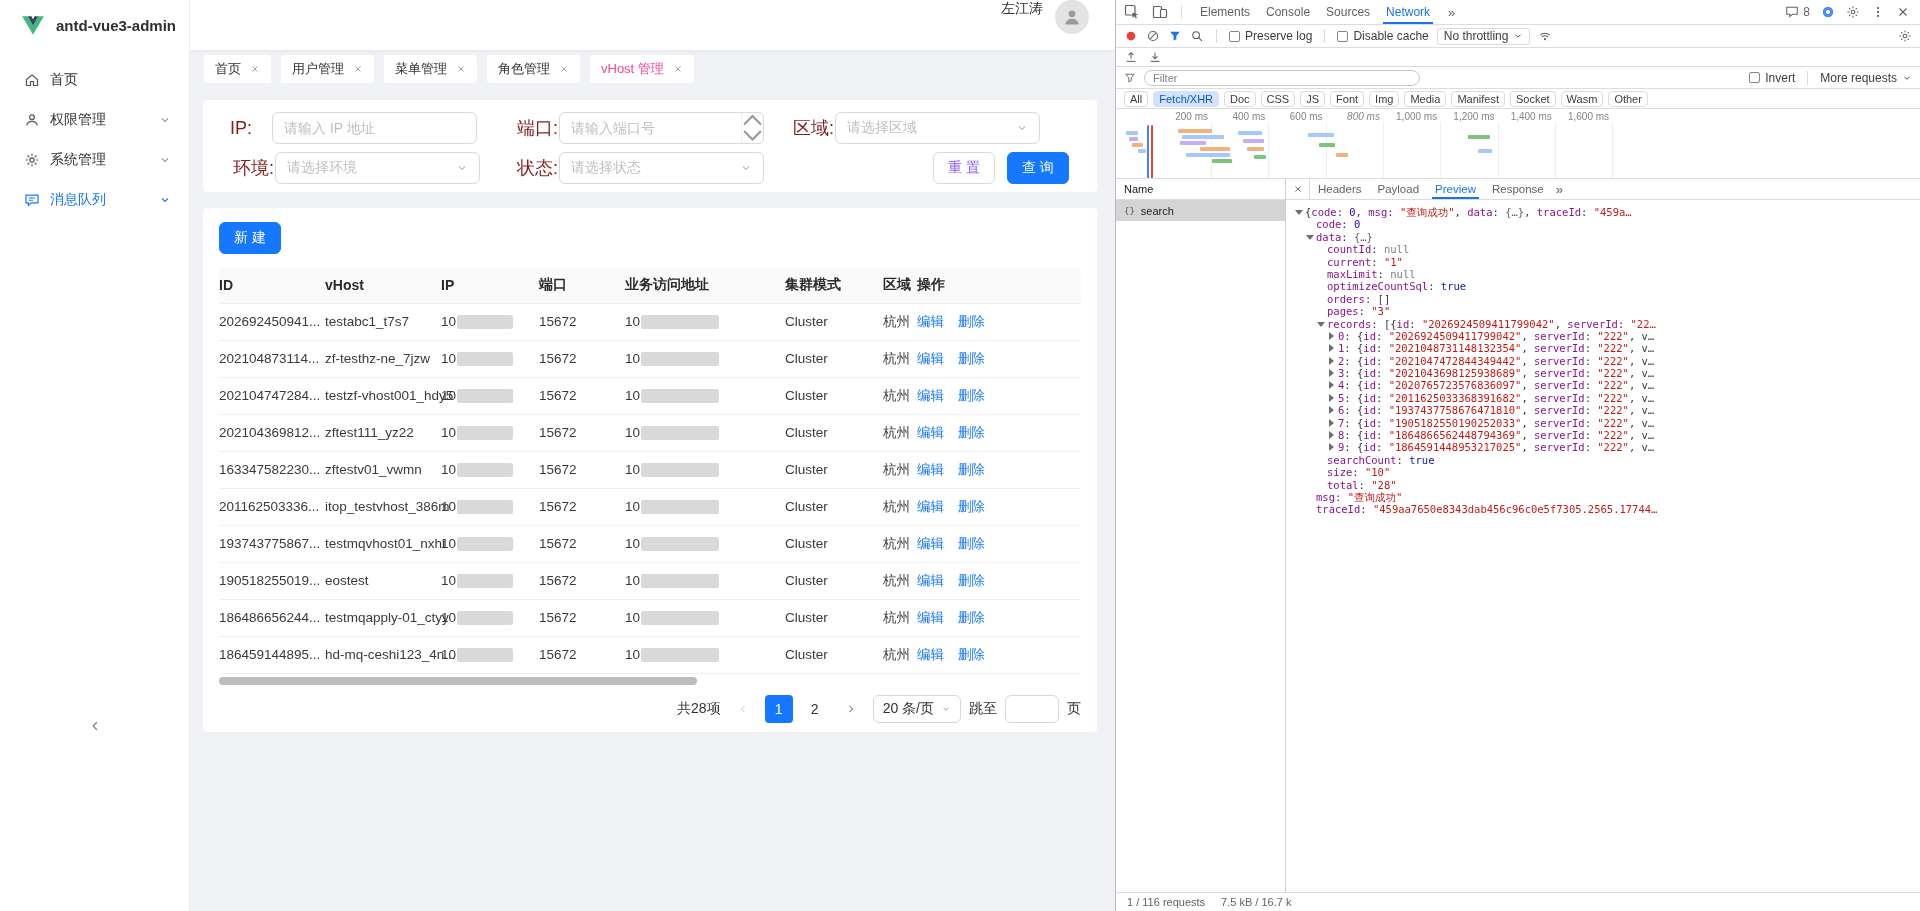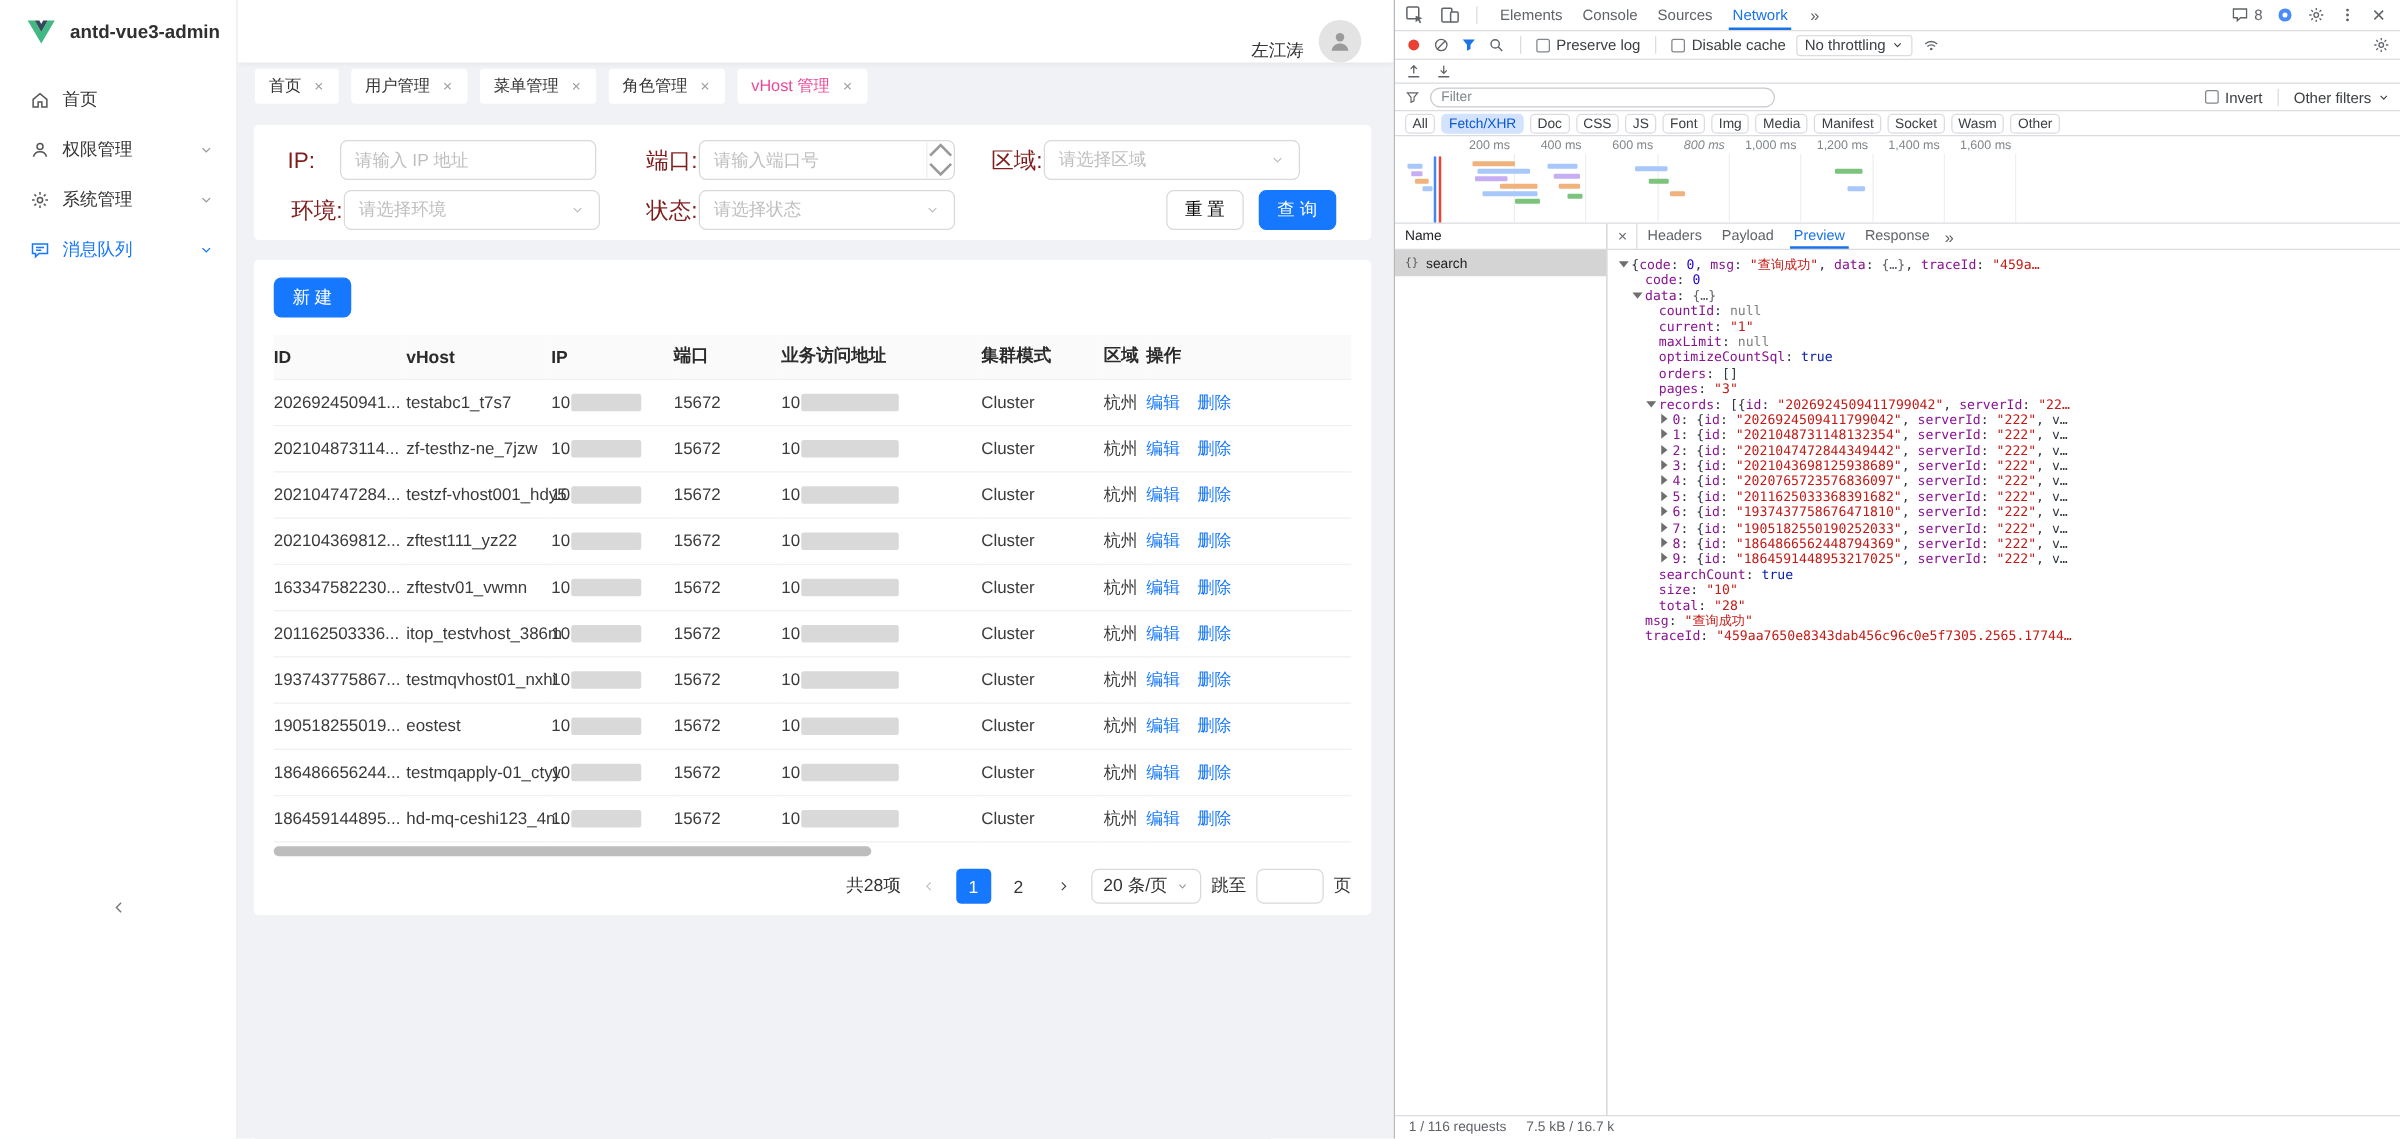--- a/index.html
+++ b/index.html
@@ -15,21 +15,21 @@
 .logo-mark{width:26px;height:26px}
 .logo-text{font-weight:700;font-size:15px;color:#303030}
 .menu{padding-top:10px}
 .menu-item{height:40px;display:flex;align-items:center;gap:10px;padding:0 18px 0 24px;font-size:14px;color:#333;cursor:pointer}
 .menu-item .mi-ic{color:#555}
 .menu-item .chev{margin-left:auto;color:#999}
 .menu-item.active{color:#1677ff}
 .menu-item.active .mi-ic,.menu-item.active .chev{color:#1677ff}
 .sidebar-collapse{position:absolute;left:0;right:0;top:708px;height:36px;display:flex;align-items:center;justify-content:center;color:#777;cursor:pointer}
 .main{position:absolute;left:190px;top:0;right:0;bottom:0}
-.topbar{height:50px;background:#fff;display:flex;align-items:flex-end;justify-content:flex-end;gap:12px;padding-right:26px;box-shadow:0 1px 4px rgba(0,21,41,.06)}
+.topbar{height:50px;background:#fff;display:flex;align-items:flex-start;justify-content:flex-end;gap:12px;padding-right:26px;box-shadow:0 1px 4px rgba(0,21,41,.06)}
 .username{font-size:14px;color:#333;cursor:pointer}
 .avatar{width:34px;height:34px;border-radius:50%;background:#e3e3e3;display:flex;align-items:center;justify-content:center;cursor:pointer;overflow:hidden}
 .avatar .ic{width:20px;height:20px;color:#9a9a9a}
 .tabsbar{height:38px;display:flex;align-items:center;gap:10px;padding:0 14px}
 .page-tab{height:28px;background:#fff;border-radius:3px;display:flex;align-items:center;gap:9px;padding:0 11px;font-size:13px;color:#333;cursor:pointer}
 .page-tab.active{color:#ec4899}
 .page-tab .x{color:#999}
 .content{padding:12px 18px 0 13px}
 .card{background:#fff;border-radius:4px}
 .search-card{position:relative;height:92px;margin-bottom:16px}
@@ -37,21 +37,21 @@
 .fg label{width:40px;margin-right:2px;font-size:18px;color:#7f1d1d;white-space:nowrap}
 .ctl{width:205px;height:32px;border:1px solid #d9d9d9;border-radius:6px;background:#fff;position:relative;display:flex;align-items:center}
 .ctl input{border:0;outline:0;width:100%;height:100%;padding:0 11px;font-size:14px;border-radius:6px;font-family:inherit;background:transparent}
 .ctl input::placeholder{color:#bfbfbf}
 .ctl.number input{padding-right:26px}
 .stepper{position:absolute;right:0;top:0;bottom:0;width:22px;border-left:1px solid #f0f0f0;display:flex;flex-direction:column}
 .step{flex:1;display:flex;align-items:center;justify-content:center;color:#999;cursor:pointer}
 .sel{justify-content:space-between;padding:0 11px;font-size:14px;color:#bfbfbf;cursor:pointer}
 .sel-arrow{color:#bfbfbf}
 .search-btns{position:absolute;left:730px;top:52px;display:flex;gap:12px}
-.btn{height:32px;padding:0 14px;border-radius:6px;border:1px solid #d9d9d9;background:#fff;font-size:14px;color:#000000;cursor:pointer;font-family:inherit;white-space:nowrap}
+.btn{height:32px;padding:0 14px;border-radius:6px;border:1px solid #d9d9d9;background:#fff;font-size:14px;color:#8b5cf6;cursor:pointer;font-family:inherit;white-space:nowrap}
 .btn.primary{background:#1677ff;border-color:#1677ff;color:#fff}
 .table-card{position:relative;padding:14px 16px 0;min-height:520px}
 .vtable{width:100%;border-collapse:collapse;margin-top:14px;table-layout:fixed}
 .vtable th{background:#fafafa;font-weight:600;text-align:left;font-size:14px;color:#2b2b2b;height:35px;border-bottom:1px solid #f0f0f0;white-space:nowrap}
 .vtable td{height:37px;font-size:13.5px;color:#3a3a3a;border-bottom:1px solid #f0f0f0;white-space:nowrap}
 .redact{display:inline-block;height:14px;background:#d9d9d9;border-radius:2px;vertical-align:middle;margin-left:1px;filter:blur(.6px)}
 .redact.r-ip{width:56px}.redact.r-addr{width:78px}
 .link{color:#1677ff;cursor:pointer;margin-right:14px}
 .hscroll{height:10px;margin-top:2px;position:relative}
 .hscroll .thumb{position:absolute;left:0;top:1px;height:8px;width:478px;background:#bdbdbd;border-radius:4px;cursor:grab}
@@ -618,21 +618,21 @@
         </span>
       <span class="filter-input">
         <input placeholder="Filter" style="">
       </span>
       <span class="dt-check mlauto">
         <span class="box"></span>
         <span>Invert</span>
       </span>
       <span class="vdiv"></span>
       <span class="dt-check">
-        <span>Other filters</span>
+        <span>More requests</span>
         <span class="ic ic10">
             <svg viewBox="0 0 16 16">
               <path d="M4 6l4 4 4-4" fill="none" stroke="currentColor" stroke-width="1.5"></path>
             </svg>
           </span>
       </span>
     </div>
 
     <div class="dt-row dt-chiprow">
         <span class="chip">All</span>

